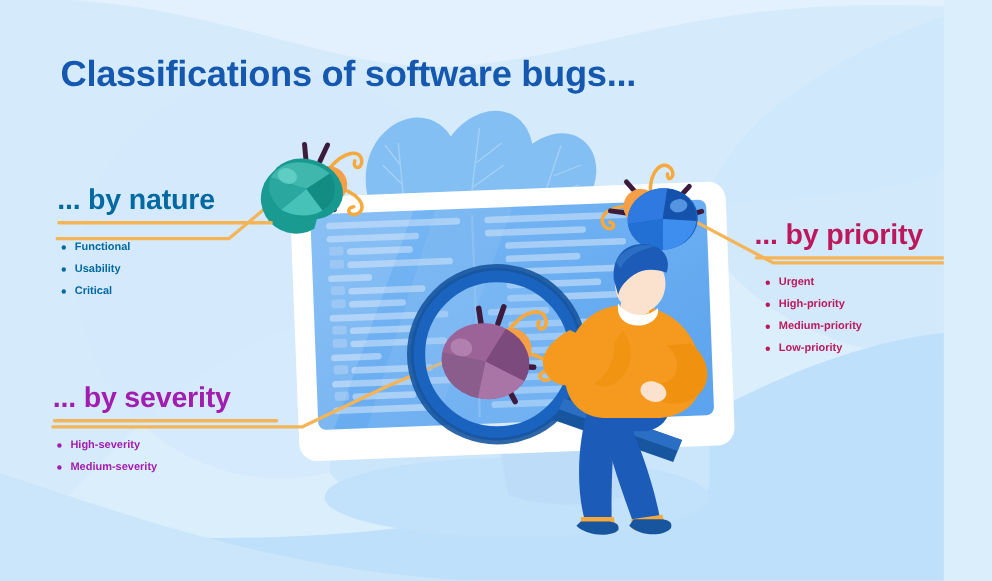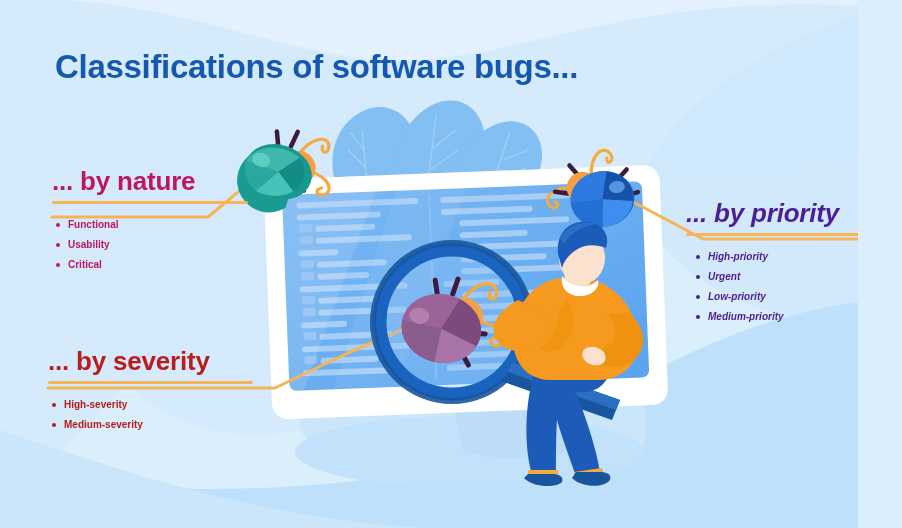--- a/index.html
+++ b/index.html
@@ -30,25 +30,25 @@
   ul.items { list-style:none; margin-top:11px; }
   ul.items li {
     font-size:10px; font-weight:bold; line-height:20px;
     position:relative; padding-left:16px; white-space:nowrap;
   }
   ul.items li::before {
     content:""; position:absolute; left:4px; top:8px;
     width:4px; height:4px; border-radius:50%; background:currentColor;
   }
 
-  #nature    { left:52px;  top:168px; color:#be185d; }
+  #nature    { left:52px;  top:168px; color:#0369a1; }
   #nature .rule { width:196px; }
-  #severity  { left:48px;  top:348px; color:#b91c1c; }
+  #severity  { left:48px;  top:348px; color:#a21caf; }
   #severity .rule { width:205px; }
-  #priority  { left:686px; top:200px; color:#4c1d95;font-style:italic; }
+  #priority  { left:686px; top:200px; color:#be185d; }
   #priority .rule { width:175px; }
   #priority ul.items { margin-left:6px; }
 </style>
 </head>
 <body>
 
 <div id="stage">
 
   <svg class="layer" viewBox="0 0 902 528">
     <defs>
@@ -307,20 +307,20 @@
     <ul class="items">
       <li>High-severity</li>
       <li>Medium-severity</li>
     </ul>
   </div>
 
   <div class="block" id="priority">
     <div class="heading">... by priority</div>
     <div class="rule"></div>
     <ul class="items">
+      <li>Urgent</li>
       <li>High-priority</li>
-      <li>Urgent</li>
+      <li>Medium-priority</li>
       <li>Low-priority</li>
-      <li>Medium-priority</li>
     </ul>
   </div>
 
 </div>
 
 </body></html>

